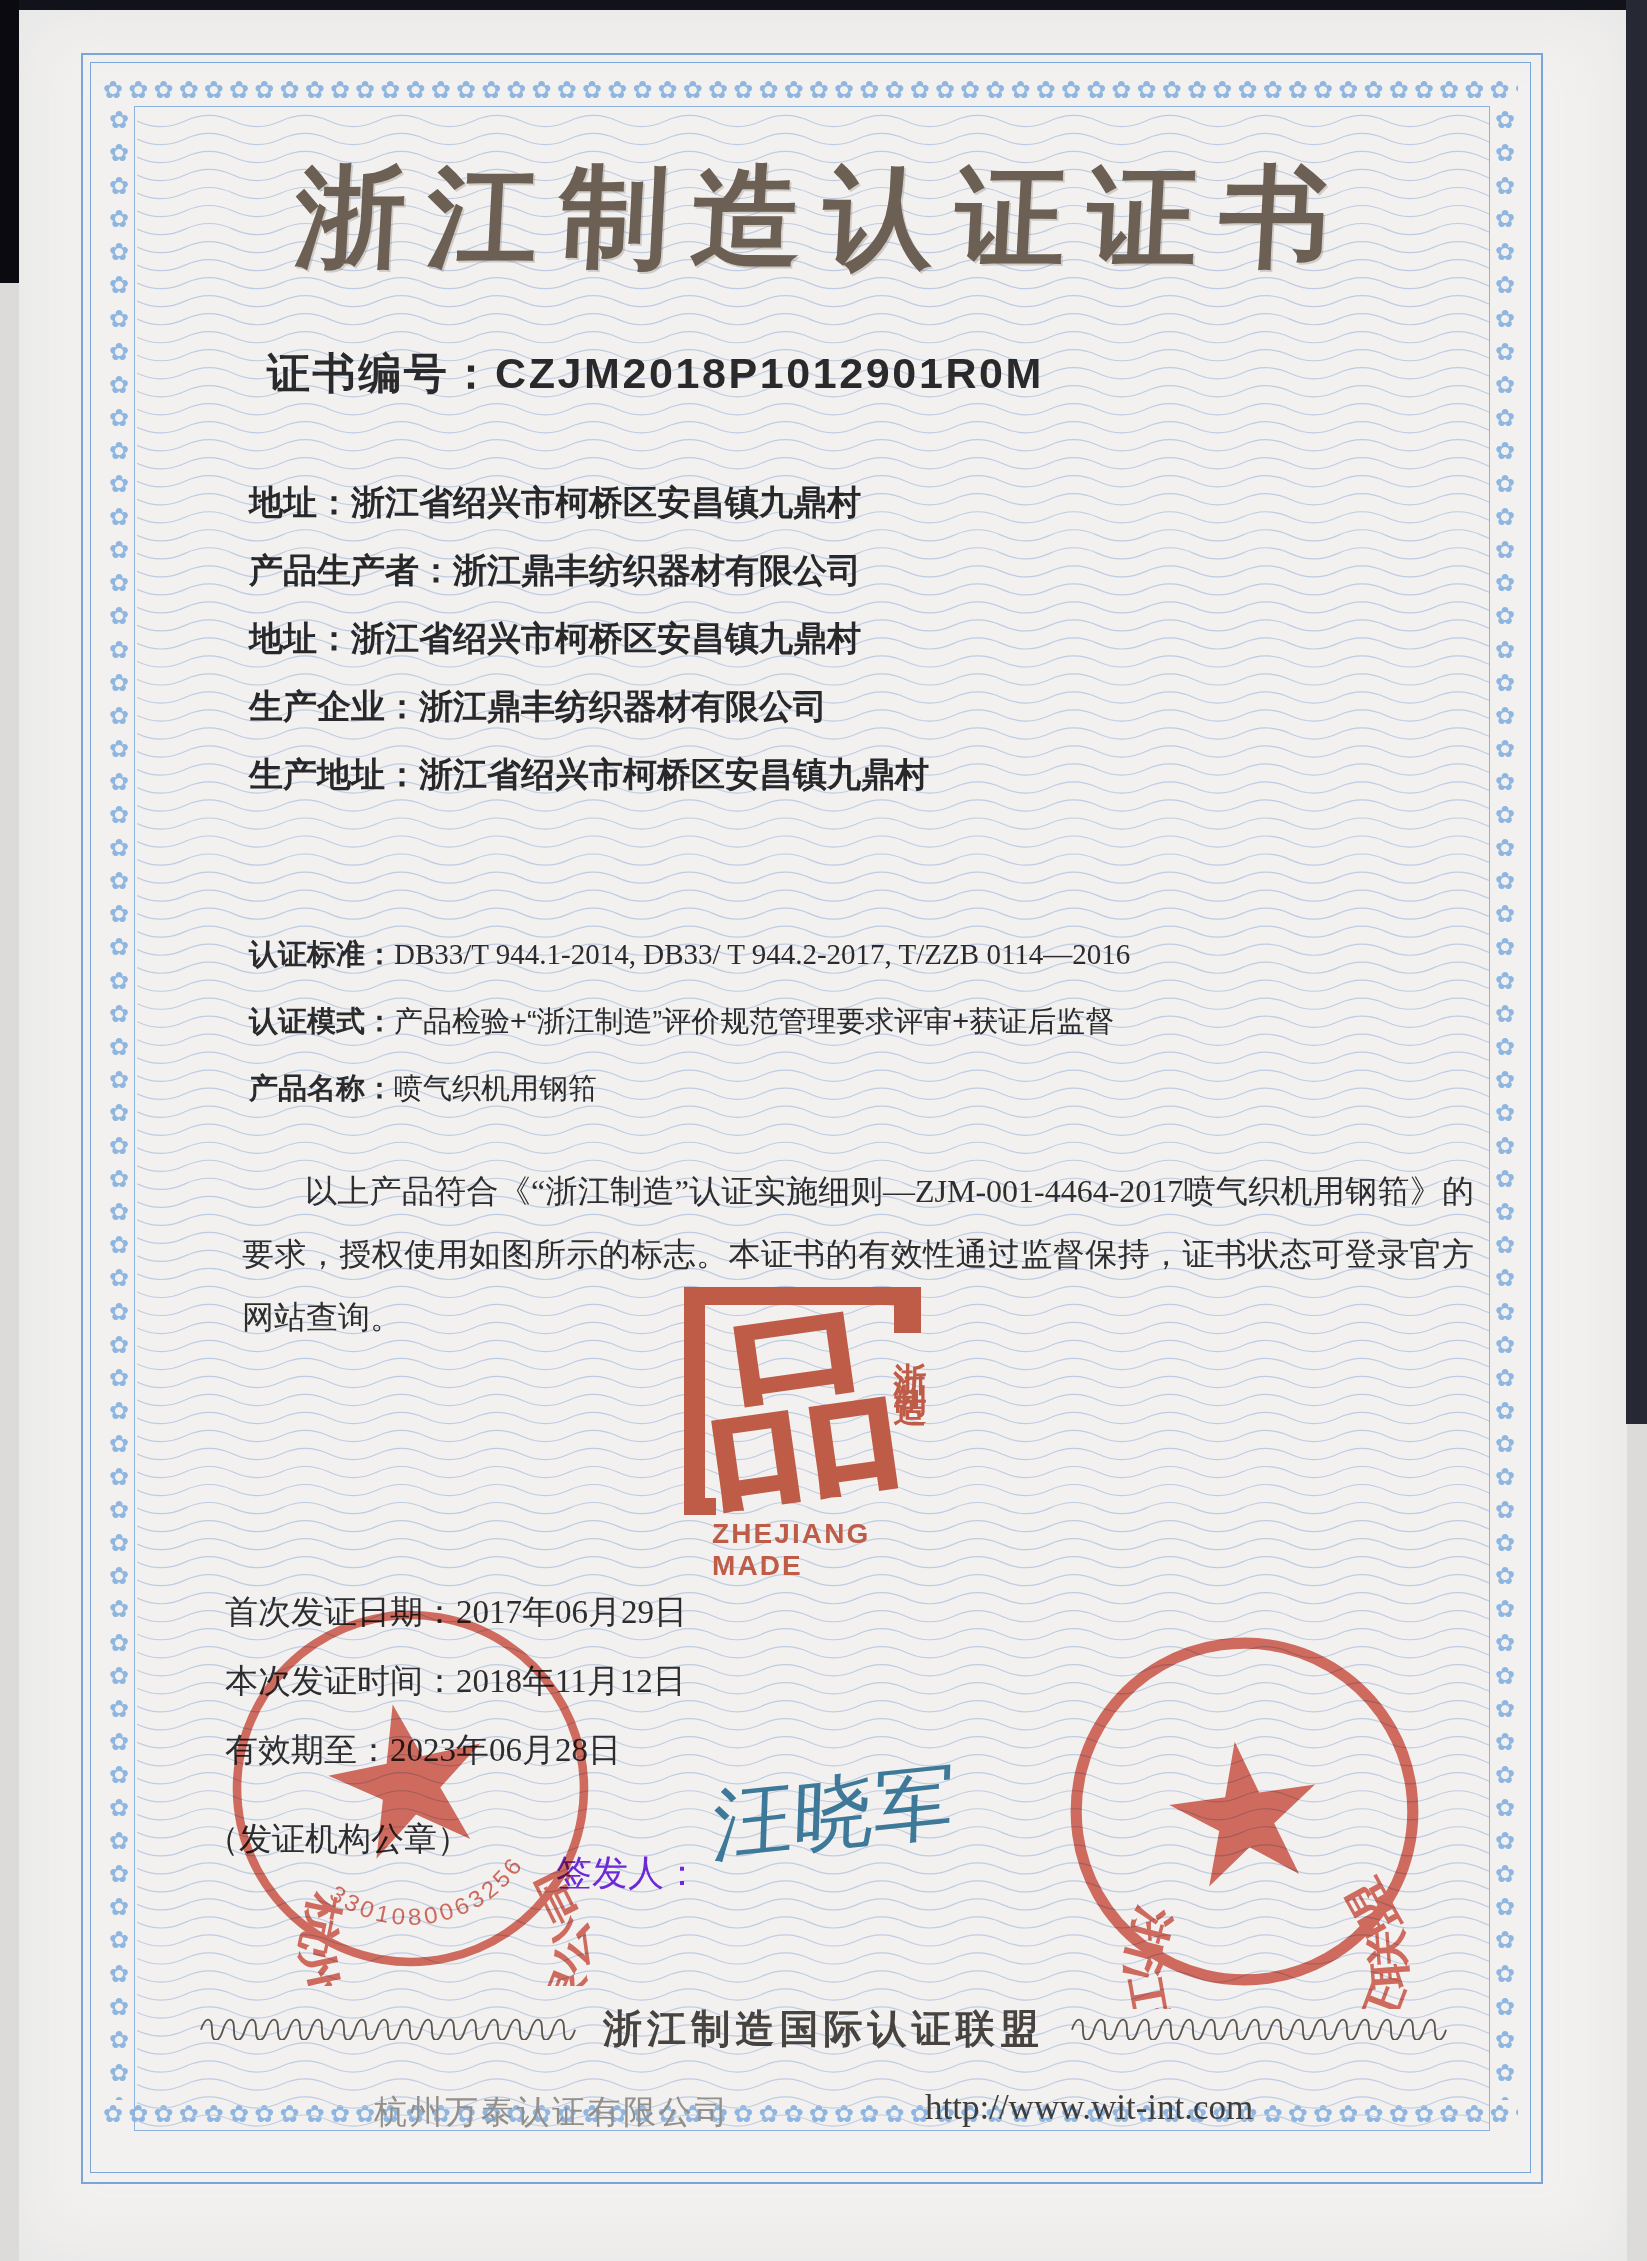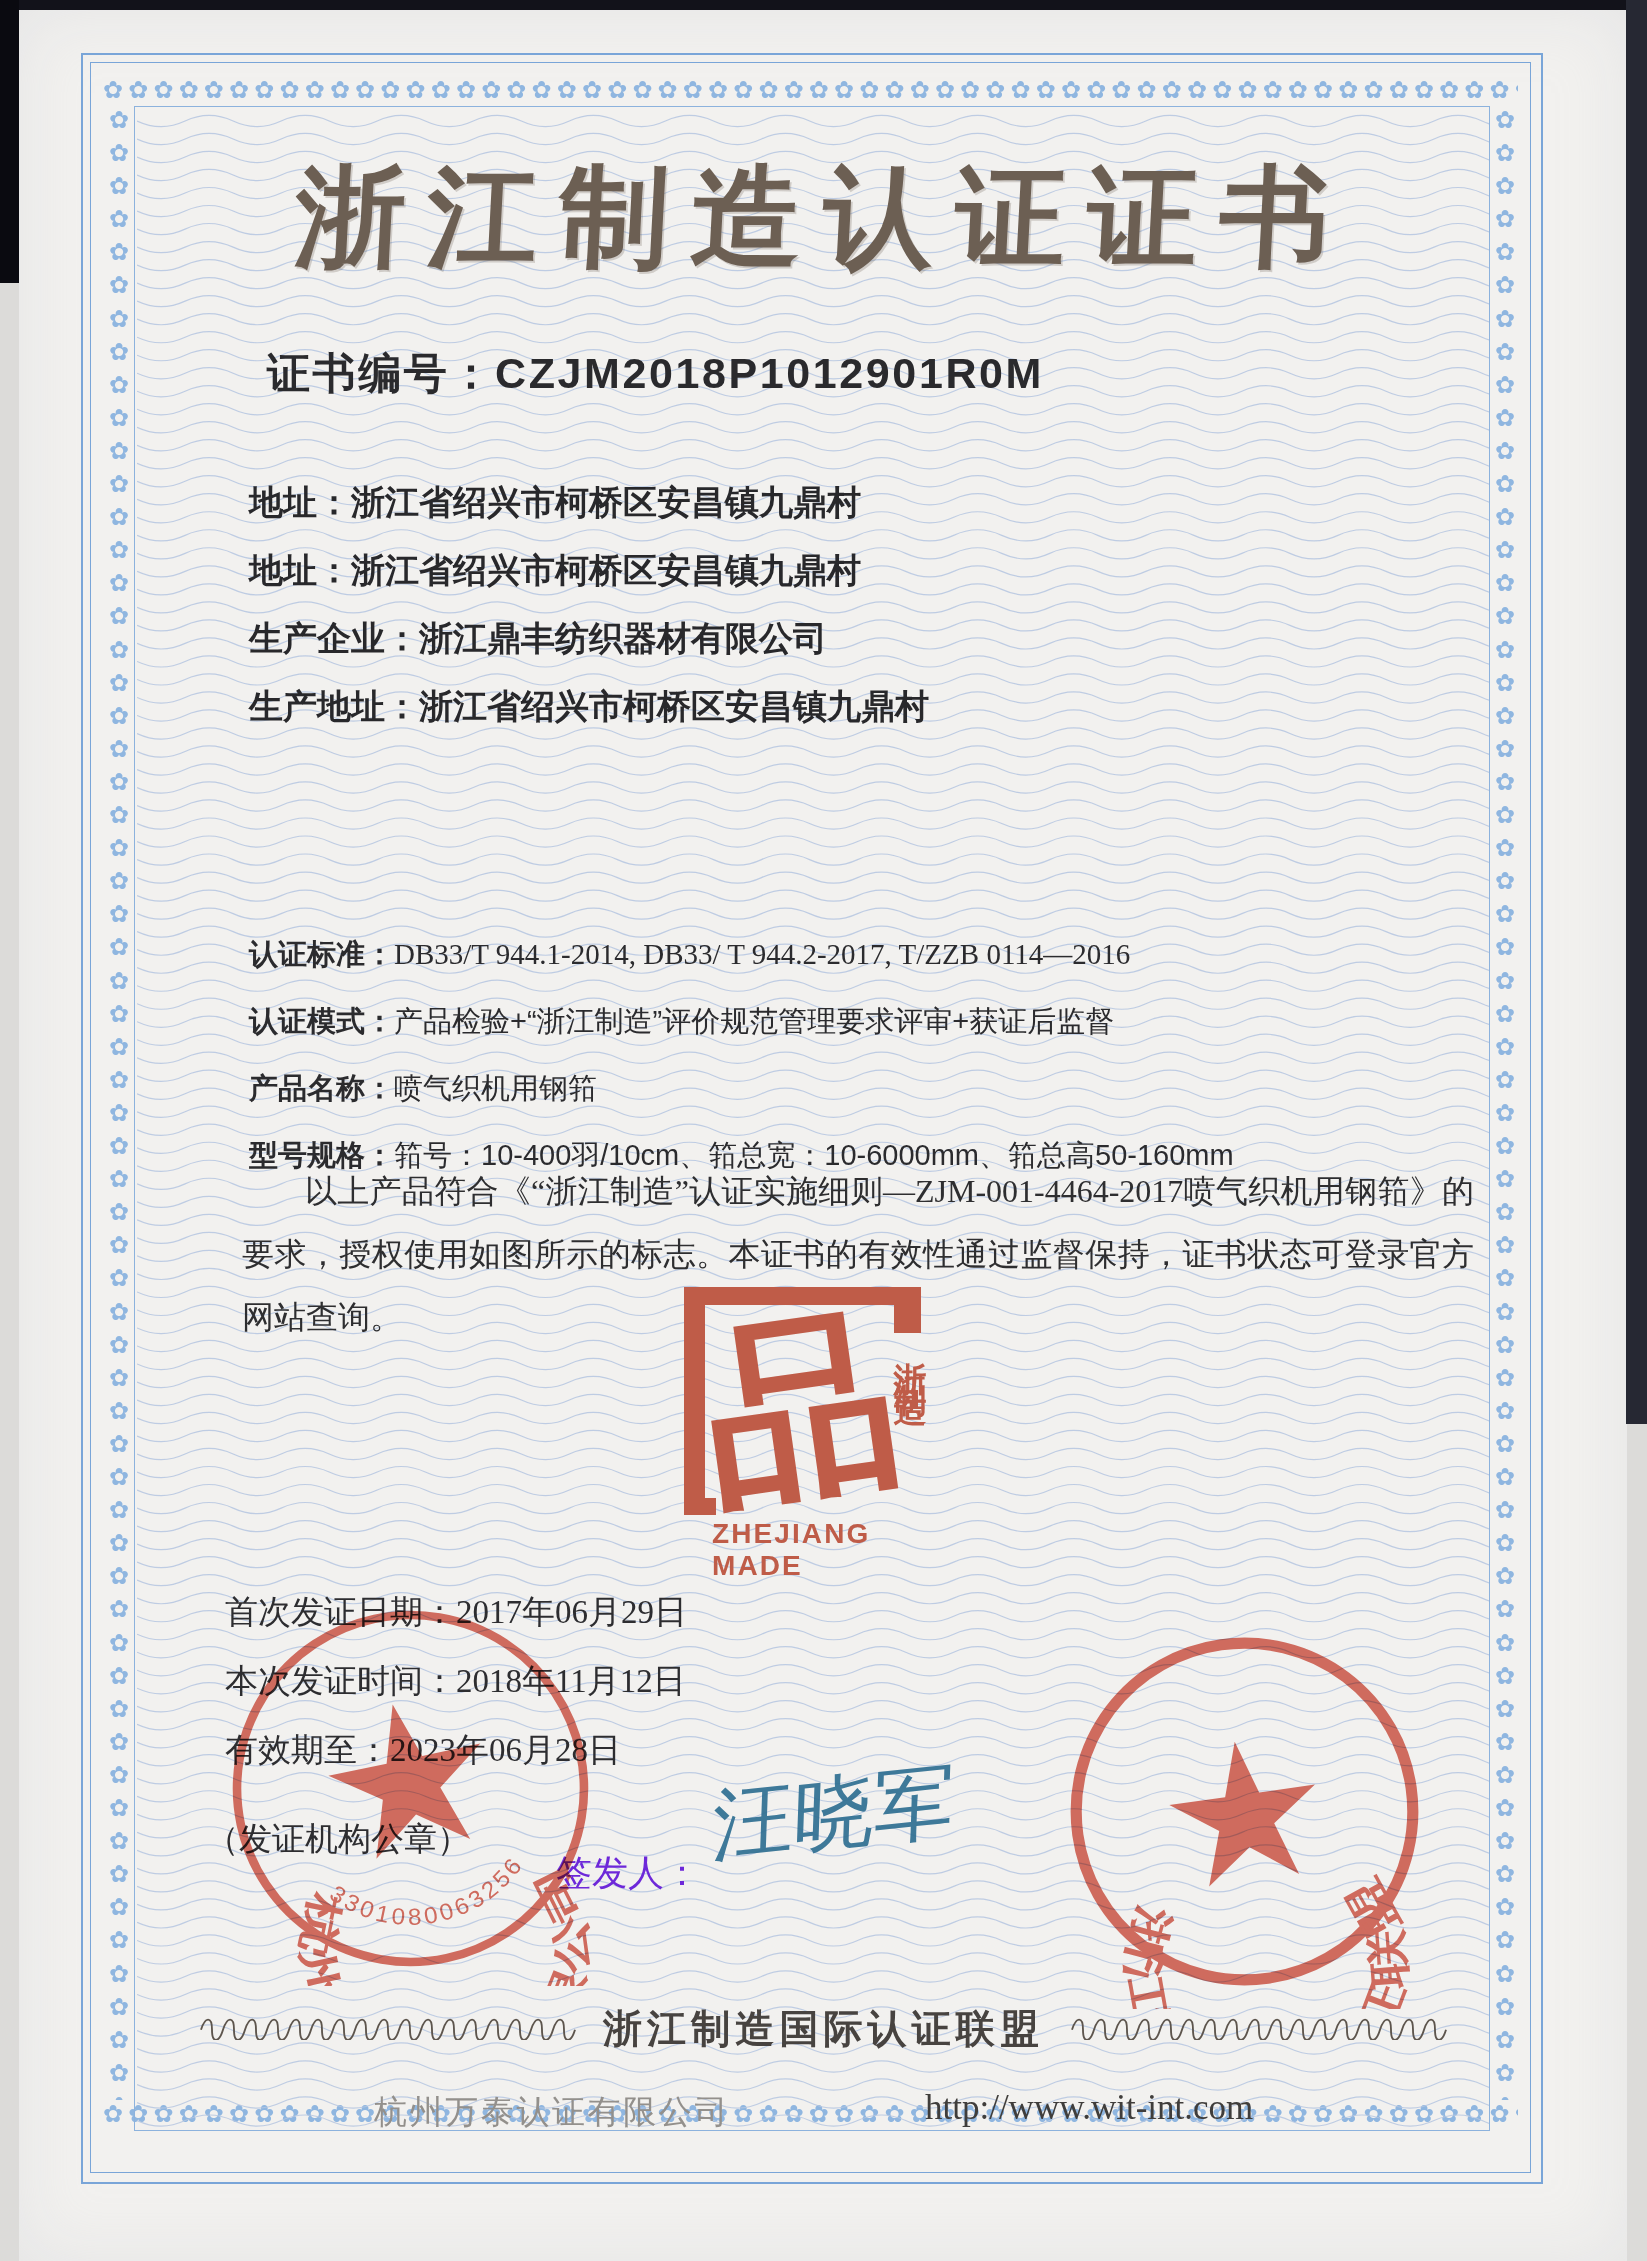--- a/index.html
+++ b/index.html
@@ -192,30 +192,30 @@
     <path d="M0 2303 q28 13 56 0 q28 -13 56 0 q28 13 56 0 q28 -13 56 0 q28 13 56 0 q28 -13 56 0 q28 13 56 0 q28 -13 56 0 q28 13 56 0 q28 -13 56 0 q28 13 56 0 q28 -13 56 0 q28 13 56 0 q28 -13 56 0 q28 13 56 0 q28 -13 56 0 q28 13 56 0 q28 -13 56 0 q28 13 56 0 q28 -13 56 0 q28 13 56 0 q28 -13 56 0 q28 13 56 0 q28 -13 56 0 q28 13 56 0 q28 -13 56 0 q28 13 56 0 q28 -13 56 0 q28 13 56 0" fill="none" stroke="#b5c6e1" stroke-width="1.4" opacity="0.85"></path>
     <path d="M0 2324 q28 13 56 0 q28 -13 56 0 q28 13 56 0 q28 -13 56 0 q28 13 56 0 q28 -13 56 0 q28 13 56 0 q28 -13 56 0 q28 13 56 0 q28 -13 56 0 q28 13 56 0 q28 -13 56 0 q28 13 56 0 q28 -13 56 0 q28 13 56 0 q28 -13 56 0 q28 13 56 0 q28 -13 56 0 q28 13 56 0 q28 -13 56 0 q28 13 56 0 q28 -13 56 0 q28 13 56 0 q28 -13 56 0 q28 13 56 0 q28 -13 56 0 q28 13 56 0 q28 -13 56 0 q28 13 56 0" fill="none" stroke="#b5c6e1" stroke-width="1.4" opacity="0.85"></path>
     <path d="M0 2345 q28 13 56 0 q28 -13 56 0 q28 13 56 0 q28 -13 56 0 q28 13 56 0 q28 -13 56 0 q28 13 56 0 q28 -13 56 0 q28 13 56 0 q28 -13 56 0 q28 13 56 0 q28 -13 56 0 q28 13 56 0 q28 -13 56 0 q28 13 56 0 q28 -13 56 0 q28 13 56 0 q28 -13 56 0 q28 13 56 0 q28 -13 56 0 q28 13 56 0 q28 -13 56 0 q28 13 56 0 q28 -13 56 0 q28 13 56 0 q28 -13 56 0 q28 13 56 0 q28 -13 56 0 q28 13 56 0" fill="none" stroke="#b5c6e1" stroke-width="1.4" opacity="0.85"></path>
   </svg>
 
 <div id="title" class="abs">浙江制造认证证书</div>
 <div id="certno" class="abs"><span>证书编号：</span><span>CZJM2018P1012901R0M</span></div>
 
 <div id="info" class="abs">
   <div><span>地址：</span><span>浙江省绍兴市柯桥区安昌镇九鼎村</span></div>
+  <div><span>产品生产者：</span><span>浙江鼎丰纺织器材有限公司</span></div>
   <div><span>地址：</span><span>浙江省绍兴市柯桥区安昌镇九鼎村</span></div>
   <div><span>生产企业：</span><span>浙江鼎丰纺织器材有限公司</span></div>
   <div><span>生产地址：</span><span>浙江省绍兴市柯桥区安昌镇九鼎村</span></div>
 </div>
 
 <div id="spec" class="abs">
   <div><span class="lbl">认证标准：</span><span class="v-serif">DB33/T 944.1-2014, DB33/ T 944.2-2017, T/ZZB 0114—2016</span></div>
   <div><span class="lbl">认证模式：</span><span>产品检验+“浙江制造”评价规范管理要求评审+获证后监督</span></div>
   <div><span class="lbl">产品名称：</span><span>喷气织机用钢筘</span></div>
-  <div><span class="lbl">型号规格：</span><span>筘号：10-400羽/10cm、筘总宽：10-6000mm、筘总高50-160mm</span></div>
 </div>
 
 <div id="decl" class="abs">以上产品符合《“浙江制造”认证实施细则—ZJM-001-4464-2017喷气织机用钢筘》的要求，授权使用如图所示的标志。本证书的有效性通过监督保持，证书状态可登录官方网站查询。</div>
 
 <div class="abs logo-bar" style="left:684px;top:1287px;width:237px;height:18px;"></div>
 <div class="abs logo-bar" style="left:894px;top:1305px;width:26.6px;height:28px;"></div>
 <div class="abs logo-bar" style="left:684px;top:1305px;width:21.4px;height:208px;"></div>
 <div class="abs logo-bar" style="left:684px;top:1498px;width:32px;height:17px;"></div>
 <div id="logo-mark" class="abs">品</div>
 <div id="logo-side" class="abs">浙江制造</div>

